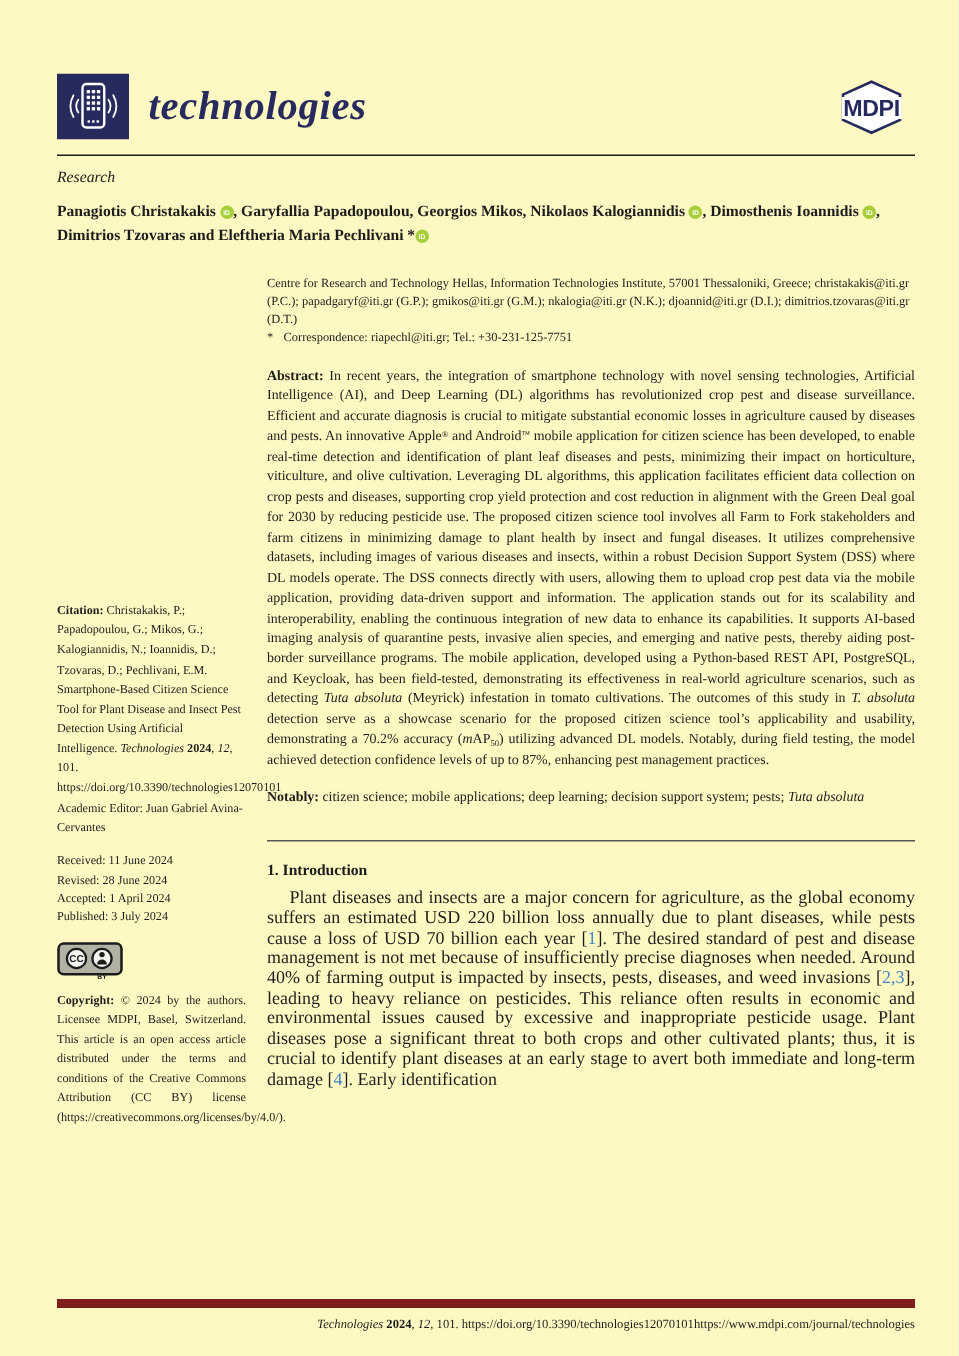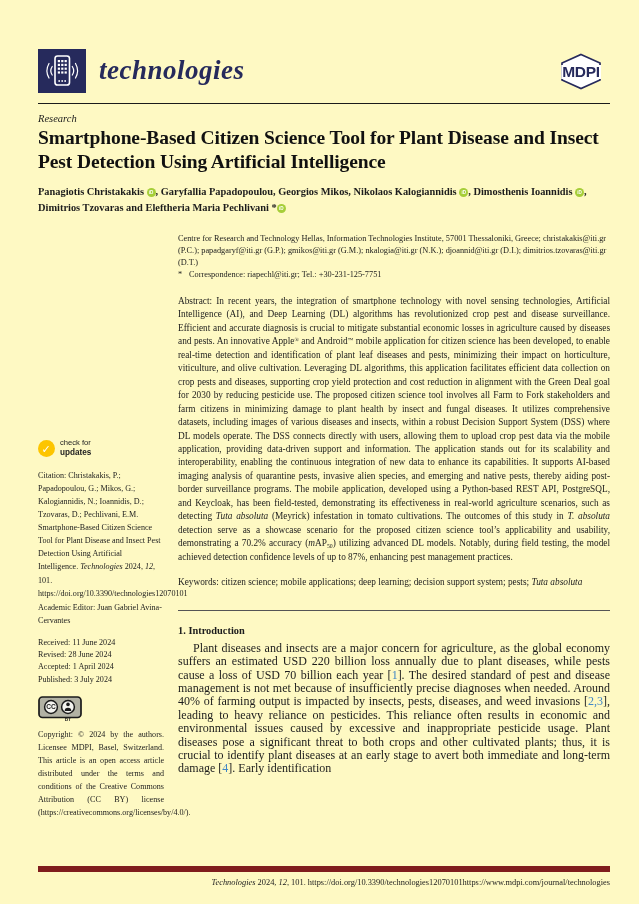--- a/index.html
+++ b/index.html
@@ -4,21 +4,21 @@
 <style>
   * { margin:0; padding:0; box-sizing:border-box; }
   html,body { background:#e8e8e8; }
   .page {
     position:relative; width:639px; height:904px; margin:0 auto;
     background:#fef9c3; overflow:hidden; color:#1c1c1c;
     font-family:"Liberation Serif","DejaVu Serif",serif;
     padding:48px 29px 0 38px;
   }
   .it { font-style:italic; }
-  .bd { font-weight:normal; }
+  .bd { font-weight:bold; }
   .link { color:#4086c6; }
   sup { font-size:62%; vertical-align:baseline; position:relative; top:-0.45em; }
   sub { font-size:62%; vertical-align:baseline; position:relative; top:0.25em; }
 
   
   .logo-row { display:flex; align-items:center; height:45px; }
   .logo-box { width:48px; height:44px; flex:0 0 auto; }
   .journal-name {
     font-size:27px; font-weight:bold; font-style:italic;
     color:#262a5c; margin-left:13px; letter-spacing:0.5px;
@@ -120,33 +120,25 @@
     </svg>
     <span class="journal-name">technologies</span>
     <svg class="mdpi-logo" width="58" height="37" viewBox="0 0 58 37">
       <path d="M29 1.5 L48 10 L48 27 L29 35.5 L10 27 L10 10 Z" fill="#ffffff" stroke="#262a5c" stroke-width="1.7"></path>
       <text x="29" y="24" text-anchor="middle" fill="#262a5c" stroke="#ffffff" stroke-width="4" paint-order="stroke" font-family="Liberation Sans, sans-serif" font-size="15.5" font-weight="bold" letter-spacing="-0.3">MDPI</text>
     </svg>
   </div>
   <div class="header-rule"></div>
 
   <div class="article-type">Research</div>
-  <h1 class="page-title">Smartphone-Based Citizen Science Tool for Plant Disease and Insect Pest Detection Using Artificial Intelligence</h1>
   <div class="authors-line"><span>Panagiotis Christakakis </span><span class="orcid-icon">iD</span><span>, Garyfallia Papadopoulou, Georgios Mikos, Nikolaos Kalogiannidis </span><span class="orcid-icon">iD</span><span>, Dimosthenis Ioannidis </span><span class="orcid-icon">iD</span><span>, Dimitrios Tzovaras and Eleftheria Maria Pechlivani *</span><span class="orcid-icon">iD</span></div>
 
   <div class="two-col">
 
     <aside class="sidebar">
-      <div class="check-updates">
-        <span class="check-circle"></span>
-        <span class="check-label">
-          <span class="l1">check for</span><br>
-          <span class="l2">updates</span>
-        </span>
-      </div>
 
       <p class="citation-text"><span class="bd">Citation: </span><span>Christakakis, P.; Papadopoulou, G.; Mikos, G.; Kalogiannidis, N.; Ioannidis, D.; Tzovaras, D.; Pechlivani, E.M. Smartphone-Based Citizen Science Tool for Plant Disease and Insect Pest Detection Using Artificial Intelligence. </span><span class="it">Technologies </span><span class="bd">2024</span><span>, </span><span class="it">12</span><span>, 101. https://doi.org/10.3390/technologies12070101</span></p>
 
       <p class="academic-editor">Academic Editor: Juan Gabriel Avina-Cervantes</p>
 
       <div class="dates">
         <div>Received: 11 June 2024</div>
         <div>Revised: 28 June 2024</div>
         <div>Accepted: 1 April 2024</div>
         <div>Published: 3 July 2024</div>
@@ -171,21 +163,21 @@
 
     <main class="content">
       <p class="affiliation">Centre for Research and Technology Hellas, Information Technologies Institute, 57001 Thessaloniki, Greece; christakakis@iti.gr (P.C.); papadgaryf@iti.gr (G.P.); gmikos@iti.gr (G.M.); nkalogia@iti.gr (N.K.); djoannid@iti.gr (D.I.); dimitrios.tzovaras@iti.gr (D.T.)</p>
       <div class="correspondence">
         <span class="star">*</span>
         <span>Correspondence: riapechl@iti.gr; Tel.: +30-231-125-7751</span>
       </div>
 
       <p class="abstract"><span class="bd">Abstract: </span><span>In recent years, the integration of smartphone technology with novel sensing technologies, Artificial Intelligence (AI), and Deep Learning (DL) algorithms has revolutionized crop pest and disease surveillance. Efficient and accurate diagnosis is crucial to mitigate substantial economic losses in agriculture caused by diseases and pests. An innovative Apple</span><sup>®</sup><span> and Android</span><sup>™</sup><span> mobile application for citizen science has been developed, to enable real-time detection and identification of plant leaf diseases and pests, minimizing their impact on horticulture, viticulture, and olive cultivation. Leveraging DL algorithms, this application facilitates efficient data collection on crop pests and diseases, supporting crop yield protection and cost reduction in alignment with the Green Deal goal for 2030 by reducing pesticide use. The proposed citizen science tool involves all Farm to Fork stakeholders and farm citizens in minimizing damage to plant health by insect and fungal diseases. It utilizes comprehensive datasets, including images of various diseases and insects, within a robust Decision Support System (DSS) where DL models operate. The DSS connects directly with users, allowing them to upload crop pest data via the mobile application, providing data-driven support and information. The application stands out for its scalability and interoperability, enabling the continuous integration of new data to enhance its capabilities. It supports AI-based imaging analysis of quarantine pests, invasive alien species, and emerging and native pests, thereby aiding post-border surveillance programs. The mobile application, developed using a Python-based REST API, PostgreSQL, and Keycloak, has been field-tested, demonstrating its effectiveness in real-world agriculture scenarios, such as detecting </span><span class="it">Tuta absoluta</span><span> (Meyrick) infestation in tomato cultivations. The outcomes of this study in </span><span class="it">T. absoluta</span><span> detection serve as a showcase scenario for the proposed citizen science tool’s applicability and usability, demonstrating a 70.2% accuracy (</span><span class="it">m</span><span>AP</span><sub>50</sub><span>) utilizing advanced DL models. Notably, during field testing, the model achieved detection confidence levels of up to 87%, enhancing pest management practices.</span></p>
 
-      <p class="keywords"><span class="bd">Keywords: </span><span>citizen science; mobile applications; deep learning; decision support system; pests; </span><span class="it">Tuta absoluta</span></p>
+      <p class="keywords"><span class="bd">Notably: </span><span>citizen science; mobile applications; deep learning; decision support system; pests; </span><span class="it">Tuta absoluta</span></p>
 
       <div class="section-divider"></div>
 
       <h2 class="section-heading">1. Introduction</h2>
 
       <p class="body-para"><span>Plant diseases and insects are a major concern for agriculture, as the global economy suffers an estimated USD 220 billion loss annually due to plant diseases, while pests cause a loss of USD 70 billion each year [</span><span class="link">1</span><span>]. The desired standard of pest and disease management is not met because of insufficiently precise diagnoses when needed. Around 40% of farming output is impacted by insects, pests, diseases, and weed invasions [</span><span class="link">2,3</span><span>], leading to heavy reliance on pesticides. This reliance often results in economic and environmental issues caused by excessive and inappropriate pesticide usage. Plant diseases pose a significant threat to both crops and other cultivated plants; thus, it is crucial to identify plant diseases at an early stage to avert both immediate and long-term damage [</span><span class="link">4</span><span>]. Early identification</span></p>
     </main>
   </div>
 
   <div class="footer">

